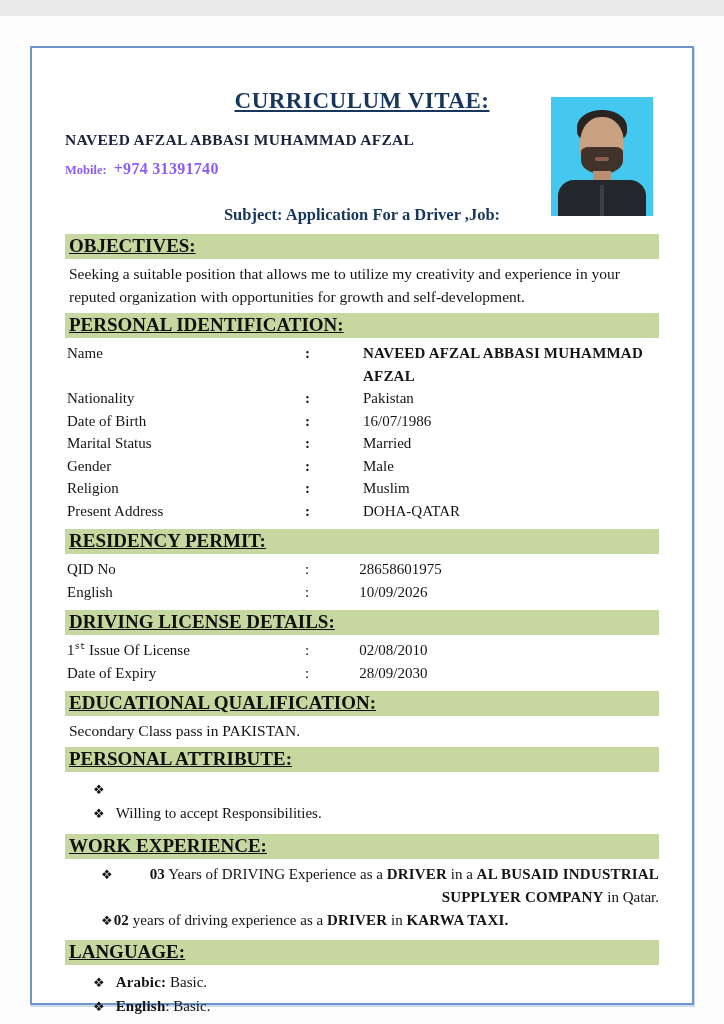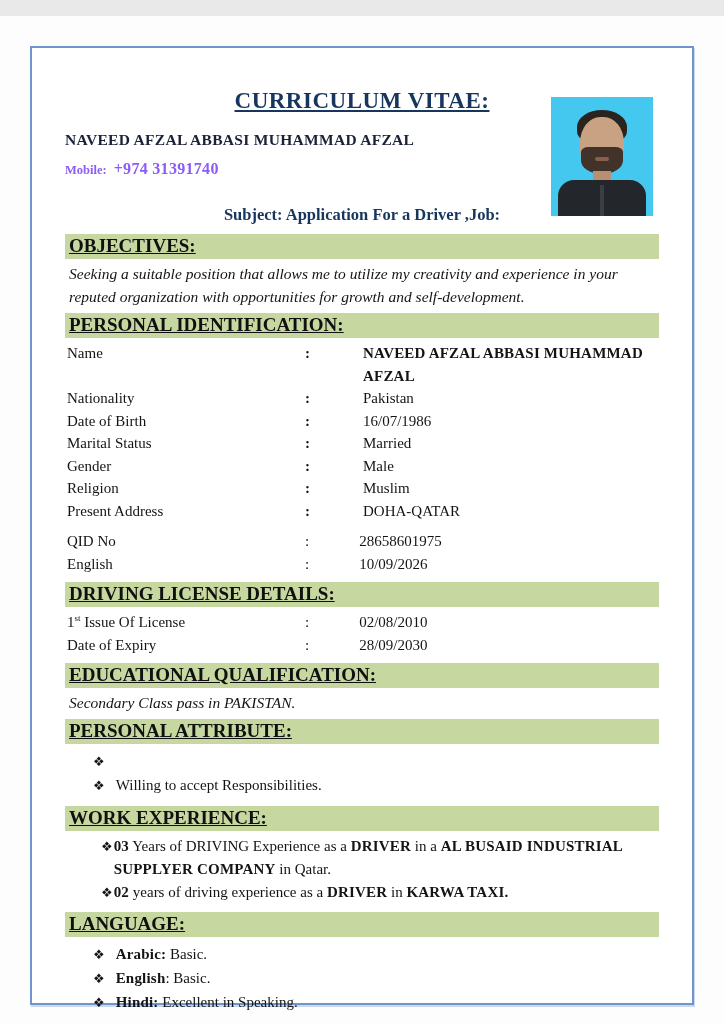--- a/index.html
+++ b/index.html
@@ -29,37 +29,37 @@
     margin-top:27px;text-align:center;font-size:16.5px;font-weight:bold;
     color:#17365d;
   }
   .section-bar{
     margin-top:3px;background:#c6d8a0;padding:1px 4px 2px 4px;
     font-size:19px;font-weight:bold;color:#101010;
   }
   .section-bar .bar-text{text-decoration:underline;}
   .sec-objectives{margin-top:9px;}
   .plain-body{
-    padding:3px 2px 2px 4px;font-size:15.5px;line-height:23px;color:#141414;font-style:italic;
+    padding:3px 2px 2px 4px;font-size:15.5px;line-height:23px;color:#141414;
   }
   .kv-rows{padding:4px 0 4px 2px;}
   .kv-row{display:flex;font-size:15px;line-height:22.5px;color:#141414;gap:48px;}
   .kv-label{width:190px;flex:0 0 190px;}
   .kv-sep{font-weight:bold;margin-right:5px;}
   .kv-sep.plainsep{font-weight:normal;margin-right:2px;}
   .kv-value{}
   .kv-value.strong{font-weight:bold;letter-spacing:.2px;}
-  sup{font-size:9px;line-height:0;}
+  sup{font-size:9px;line-height:0;font-family:Liberation Mono, monospace;}
   .bullet-list{padding:5px 0 5px 28px;}
   .bullet-item{display:flex;font-size:15px;line-height:23px;color:#141414;margin:1px 0;}
   .bullet-glyph{flex:0 0 auto;margin-right:11px;font-size:13px;}
   .wx-list{padding:4px 0 5px 36px;}
   .wx-item{display:flex;font-size:15px;line-height:23px;color:#141414;}
   .wx-bullet{flex:0 0 auto;margin-right:1px;font-size:13px;}
-  .wx-text{display:inline;}
+  .wx-text{display:inline;text-align:right;}
   .lang-list{padding:5px 0 5px 28px;}
   .lang-item{display:flex;font-size:15px;line-height:23px;color:#141414;margin:1px 0;}
   b{letter-spacing:.2px;}
   .photo{
     position:absolute;left:551px;top:81px;width:102px;height:119px;
     background:#45c8f0;overflow:hidden;
   }
   .ph-hair{position:absolute;left:26px;top:13px;width:50px;height:34px;background:#2a2420;border-radius:50% 50% 38% 38%;}
   .ph-head{position:absolute;left:29px;top:20px;width:44px;height:56px;background:#c9a183;border-radius:46% 46% 42% 42%;}
   .ph-beard{position:absolute;left:30px;top:50px;width:42px;height:27px;background:#41332a;border-radius:18% 18% 50% 50%;}
@@ -124,20 +124,23 @@
           <span class="kv-sep">:</span>
           <span class="kv-value">Muslim</span>
         </div>
         <div class="kv-row">
           <span class="kv-label">Present Address</span>
           <span class="kv-sep">:</span>
           <span class="kv-value">DOHA-QATAR</span>
         </div>
       </div>
 
+      <div class="section-bar">
+        <span class="bar-text">RESIDENCY PERMIT:</span>
+      </div>
       <div class="kv-rows">
         <div class="kv-row">
           <span class="kv-label">QID No</span>
           <span class="kv-sep plainsep">:</span>
           <span class="kv-value">28658601975</span>
         </div>
         <div class="kv-row">
           <span class="kv-label">English</span>
           <span class="kv-sep plainsep">:</span>
           <span class="kv-value">10/09/2026</span>

